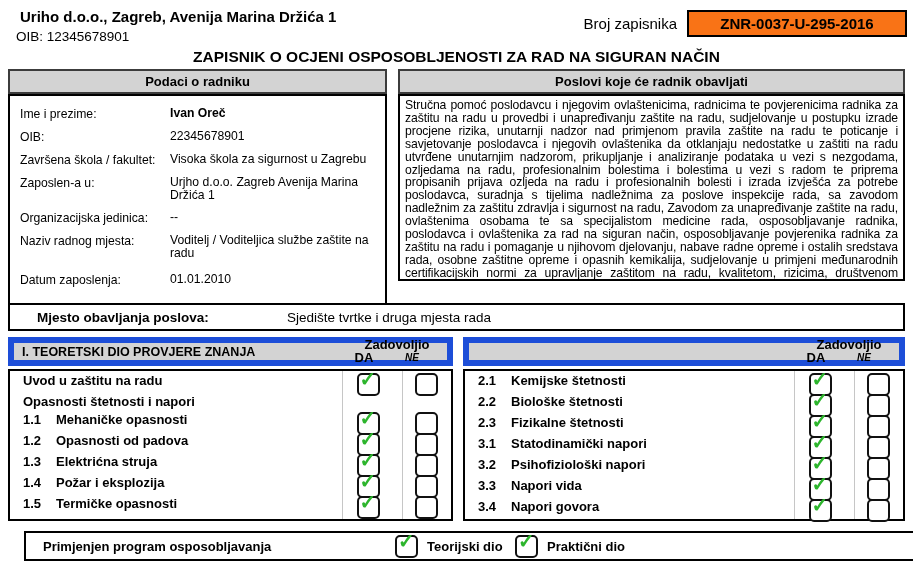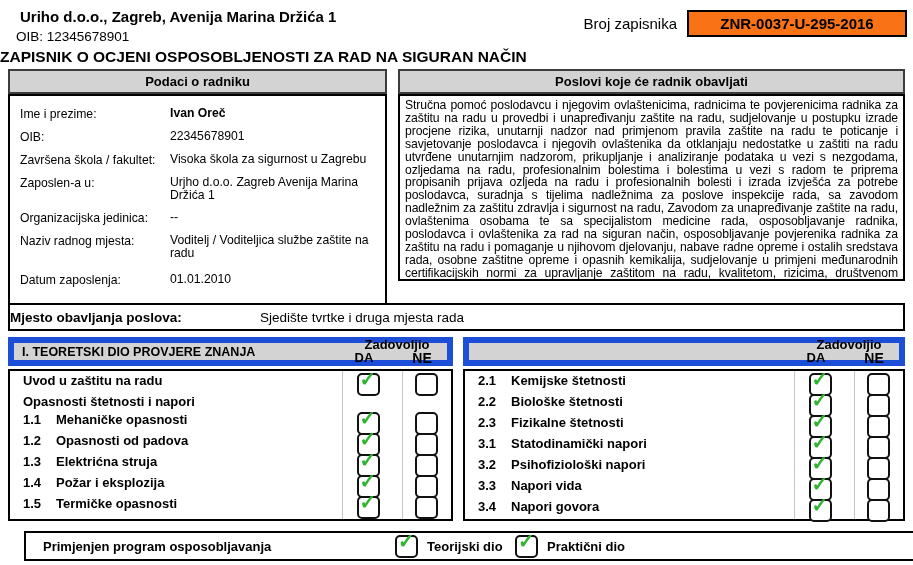--- a/index.html
+++ b/index.html
@@ -8,21 +8,21 @@
 
   
   .top-left{position:absolute;left:16px;top:8px;}
   .company{font-size:15px;font-weight:bold;padding-left:4px;}
   .oib{font-size:13.5px;margin-top:4px;}
   .top-right{position:absolute;right:6px;top:10px;display:flex;align-items:center;gap:10px;}
   .rec-label{font-size:15px;}
   .rec-box{border:2px solid #000;min-width:192px;text-align:center;
            font-weight:bold;font-size:15px;padding:3px 12px;background:#f97316;}
 
-  .doc-title{position:absolute;left:0;top:48px;width:100%;text-align:left;
+  .doc-title{position:absolute;left:0;top:48px;width:100%;text-align:center;
              font-size:15.5px;font-weight:bold;}
 
   
   .cols{position:absolute;left:8px;top:69px;width:897px;display:flex;gap:11px;}
   .col-left{width:379px;flex:none;}
   .col-right{flex:1;}
   .bar{height:25px;background:#d3d3d3;border:2px solid #3c3c3c;box-sizing:border-box;
        display:flex;align-items:center;justify-content:center;
        font-weight:bold;font-size:13px;}
   .box{border:2px solid #000;box-sizing:border-box;background:#fff;}
@@ -30,37 +30,37 @@
   .wrow{display:flex;margin-bottom:7px;align-items:flex-start;}
   .wlabel{width:150px;flex:none;font-size:12.2px;line-height:14px;padding-top:2px;}
   .wvalue{flex:1;font-size:12.2px;line-height:13px;padding-top:2px;}
   .wvalue.b{font-weight:bold;}
   .wrow.gap{margin-top:11px;}
   .jobs-box{height:187px;padding:3px 5px;overflow:hidden;}
   .jobs-text{margin:0;font-size:12.2px;line-height:12.9px;text-align:justify;letter-spacing:-0.1px;}
 
   
   .loc-row{position:absolute;left:8px;top:303px;width:897px;height:28px;
-           display:flex;align-items:center;padding-left:0;}
+           display:flex;align-items:center;padding-left:27px;}
   .loc-label{font-weight:bold;font-size:13.5px;width:250px;flex:none;}
   .loc-value{font-size:13.5px;}
 
   
   .tables{position:absolute;left:8px;top:337px;width:897px;display:flex;gap:10px;}
   .etable{flex:none;}
   .etable.lt{width:445px;}
   .etable.rt{width:442px;}
   .tbar{height:29px;background:#d3d3d3;border:6px solid #1d4ed8;box-sizing:border-box;
         display:flex;align-items:center;margin-bottom:3px;}
   .tbar-title{flex:1;font-weight:bold;font-size:12.5px;padding-left:8px;white-space:nowrap;}
   .tbar-right{width:100px;flex:none;display:flex;flex-direction:column;justify-content:center;}
   .zad{width:100px;text-align:center;font-weight:bold;font-size:13px;line-height:13px;}
   .hrow{display:flex;}
   .hda{width:34px;margin-right:24px;text-align:center;font-weight:bold;font-size:13px;line-height:14px;}
-  .hne{width:34px;margin-right:8px;text-align:center;font-weight:bold;font-size:14px;line-height:14px;}
+  .hne{width:34px;margin-right:8px;text-align:left;font-weight:bold;font-size:10px;line-height:14px;font-style:italic;}
   .tbody{position:relative;height:152px;display:flex;flex-direction:column;
          justify-content:space-evenly;padding:2px 0;box-sizing:border-box;}
   .vl{position:absolute;top:0;bottom:0;width:1px;background:#c6c6c6;}
   .vl1{right:108px;} .vl2{right:48px;}
   .trow{display:flex;align-items:flex-start;height:21px;padding-left:13px;position:relative;z-index:1;}
   .tnum{width:33px;flex:none;font-weight:bold;font-size:13px;}
   .tlabel{flex:1;font-weight:bold;font-size:13px;white-space:nowrap;overflow:hidden;}
   .cellda,.cellne{width:34px;flex:none;display:flex;justify-content:center;}
   .cellda{margin-right:24px;} .cellne{margin-right:8px;}
 

